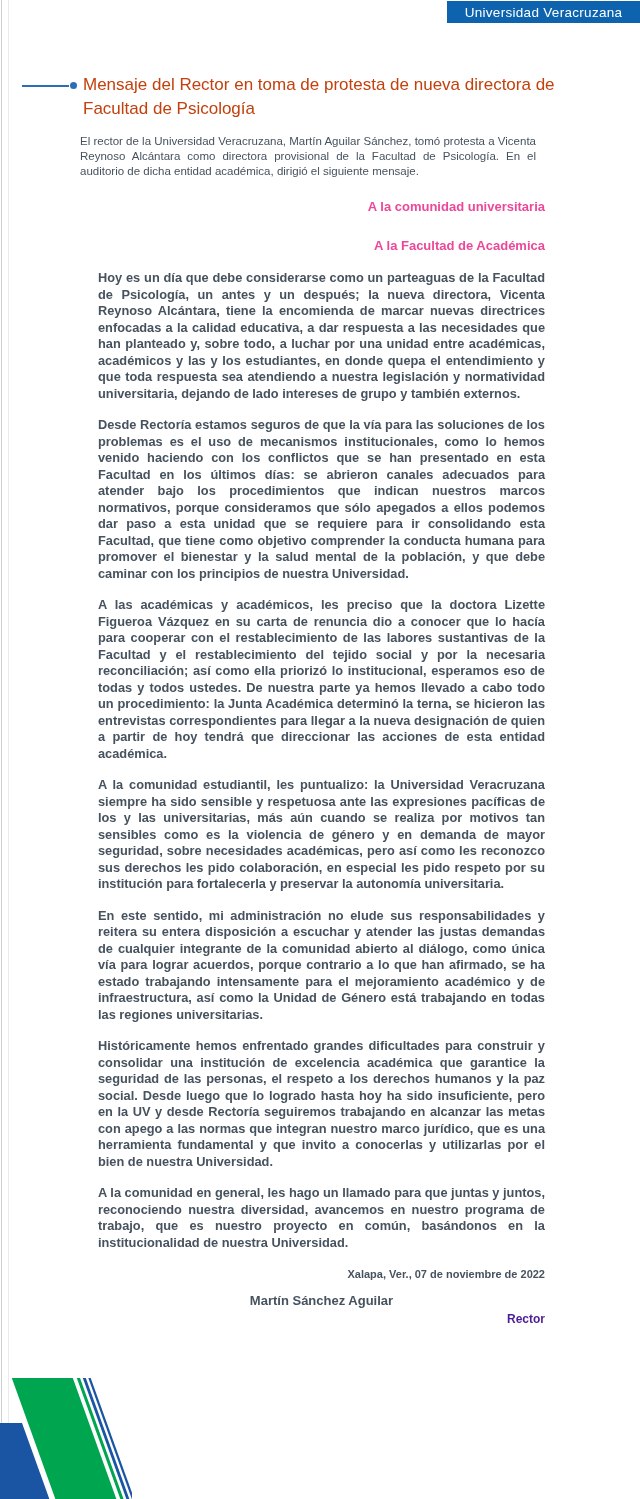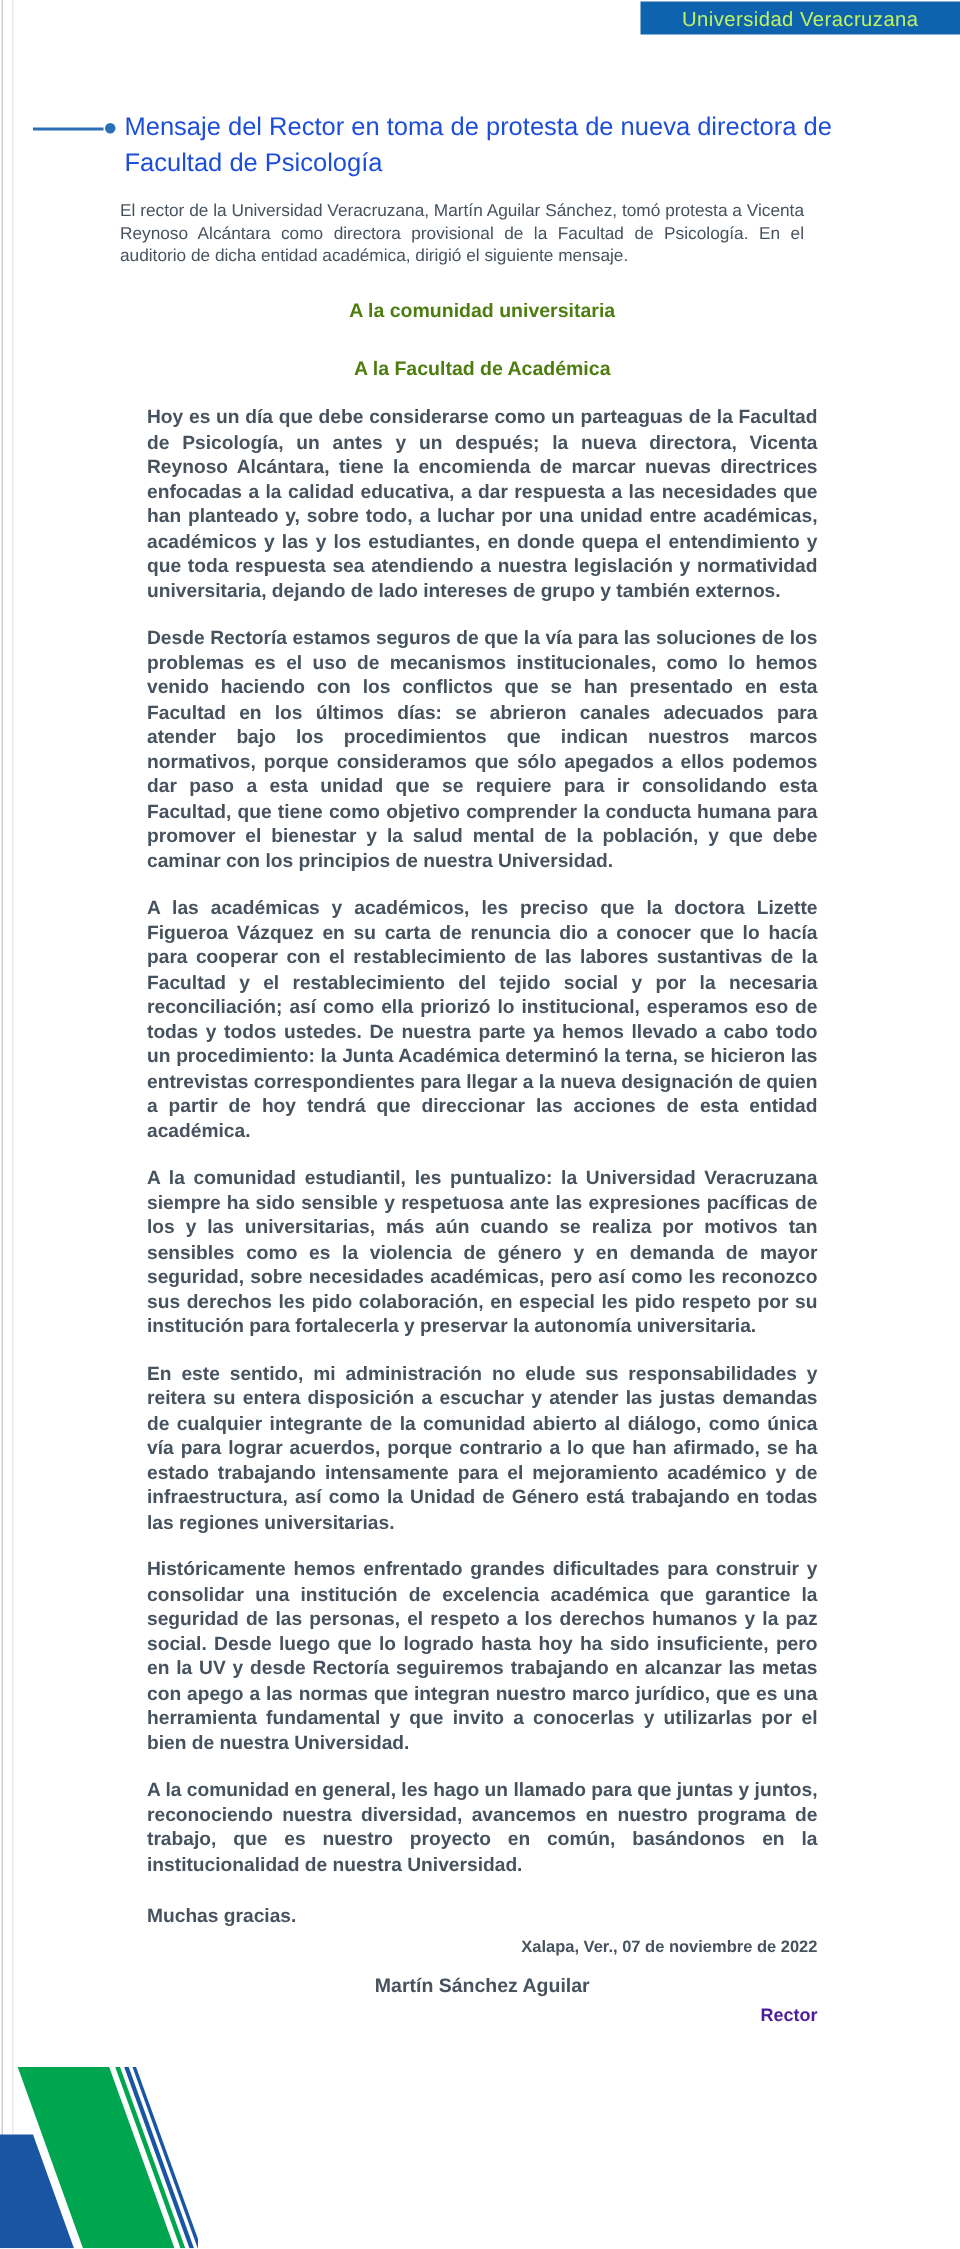--- a/index.html
+++ b/index.html
@@ -14,63 +14,63 @@
   .edge-line-outer {
     position: absolute; left: 1px; top: 0; bottom: 0; width: 1px;
     background: #cdd0d3;
   }
   .edge-line-inner {
     position: absolute; left: 8px; top: 0; bottom: 0; width: 1px;
     background: #e9eaea;
   }
   .brandbar {
     position: absolute;
-    top: 1px; right: 0; width: 213px; height: 22px;
+    top: 1px; right: 0; width: 193px; height: 22px;
     background: #0e63ae;
-    color: #bef264;
+    color: #ffffff;
     display: flex; align-items: center; justify-content: center;
     font-size: 13.5px;
     letter-spacing: 0.3px;
   }
   .title-rule {
     position: absolute; left: 22px; top: 85px;
     width: 47px; height: 2px;
     background: #2a6fb5;
   }
   .title-dot {
     position: absolute; left: 70px; top: 82px;
     width: 7px; height: 7px; border-radius: 50%;
     background: #2a6fb5;
   }
   .title {
     position: absolute; left: 83px; top: 73px; width: 480px;
     font-size: 17px; line-height: 24px;
-    color: #1d4ed8;
+    color: #c2410c;
     font-weight: normal;
     margin: 0;
   }
   .lead {
     position: absolute; left: 78px; top: 132px; width: 456px;
     font-size: 11.5px; line-height: 15px;
     color: #46525e;
     text-align: justify;
     margin: 2px;
   }
   .body-block {
     position: absolute; left: 98px; top: 198px; width: 447px;
     font-size: 12.8px; line-height: 16.5px;
     color: #46525e;
     text-align: justify;
   }
   .salutation {
     font-size: 13px; line-height: 17px;
     font-weight: bold;
-    color: #4d7c0f;
+    color: #ec4899;
     margin: 0 0 22px 0;
-    text-align: center;
+    text-align: right;
   }
   .salutation.second { margin-bottom: 16px; }
   .body-block p.para { margin: 0 0 15px 0; font-weight: bold; }
   .closing { margin: 18px 0 0 0 !important; text-align: left; }
   .dateline {
     margin: 4px 0 0 0 !important;
     text-align: right;
     font-size: 11px;
   }
   .sig-name {
@@ -113,21 +113,20 @@
     <p class="salutation second">A la Facultad de Académica</p>
 
     <p class="para">Hoy es un día que debe considerarse como un parteaguas de la Facultad de Psicología, un antes y un después; la nueva directora, Vicenta Reynoso Alcántara, tiene la encomienda de marcar nuevas directrices enfocadas a la calidad educativa, a dar respuesta a las necesidades que han planteado y, sobre todo, a luchar por una unidad entre académicas, académicos y las y los estudiantes, en donde quepa el entendimiento y que toda respuesta sea atendiendo a nuestra legislación y normatividad universitaria, dejando de lado intereses de grupo y también externos.</p>
     <p class="para">Desde Rectoría estamos seguros de que la vía para las soluciones de los problemas es el uso de mecanismos institucionales, como lo hemos venido haciendo con los conflictos que se han presentado en esta Facultad en los últimos días: se abrieron canales adecuados para atender bajo los procedimientos que indican nuestros marcos normativos, porque consideramos que sólo apegados a ellos podemos dar paso a esta unidad que se requiere para ir consolidando esta Facultad, que tiene como objetivo comprender la conducta humana para promover el bienestar y la salud mental de la población, y que debe caminar con los principios de nuestra Universidad.</p>
     <p class="para">A las académicas y académicos, les preciso que la doctora Lizette Figueroa Vázquez en su carta de renuncia dio a conocer que lo hacía para cooperar con el restablecimiento de las labores sustantivas de la Facultad y el restablecimiento del tejido social y por la necesaria reconciliación; así como ella priorizó lo institucional, esperamos eso de todas y todos ustedes. De nuestra parte ya hemos llevado a cabo todo un procedimiento: la Junta Académica determinó la terna, se hicieron las entrevistas correspondientes para llegar a la nueva designación de quien a partir de hoy tendrá que direccionar las acciones de esta entidad académica.</p>
     <p class="para">A la comunidad estudiantil, les puntualizo: la Universidad Veracruzana siempre ha sido sensible y respetuosa ante las expresiones pacíficas de los y las universitarias, más aún cuando se realiza por motivos tan sensibles como es la violencia de género y en demanda de mayor seguridad, sobre necesidades académicas, pero así como les reconozco sus derechos les pido colaboración, en especial les pido respeto por su institución para fortalecerla y preservar la autonomía universitaria.</p>
     <p class="para">En este sentido, mi administración no elude sus responsabilidades y reitera su entera disposición a escuchar y atender las justas demandas de cualquier integrante de la comunidad abierto al diálogo, como única vía para lograr acuerdos, porque contrario a lo que han afirmado, se ha estado trabajando intensamente para el mejoramiento académico y de infraestructura, así como la Unidad de Género está trabajando en todas las regiones universitarias.</p>
     <p class="para">Históricamente hemos enfrentado grandes dificultades para construir y consolidar una institución de excelencia académica que garantice la seguridad de las personas, el respeto a los derechos humanos y la paz social. Desde luego que lo logrado hasta hoy ha sido insuficiente, pero en la UV y desde Rectoría seguiremos trabajando en alcanzar las metas con apego a las normas que integran nuestro marco jurídico, que es una herramienta fundamental y que invito a conocerlas y utilizarlas por el bien de nuestra Universidad.</p>
     <p class="para">A la comunidad en general, les hago un llamado para que juntas y juntos, reconociendo nuestra diversidad, avancemos en nuestro programa de trabajo, que es nuestro proyecto en común, basándonos en la institucionalidad de nuestra Universidad.</p>
 
-    <p class="para closing">Muchas gracias.</p>
     <p class="para dateline">Xalapa, Ver., 07 de noviembre de 2022</p>
     <p class="para sig-name">Martín Sánchez Aguilar</p>
     <p class="para sig-title">Rector</p>
   </div>
 
   <svg class="ribbon" viewBox="0 0 132 126" xmlns="http://www.w3.org/2000/svg">
     <g transform="skewX(19.8)">
       <rect x="-52" y="50" width="56" height="76" fill="#1a55a4"></rect>
       <rect x="10" y="5" width="61" height="121" fill="#00a54f"></rect>
       <rect x="75" y="5" width="3.2" height="121" fill="#00a54f"></rect>

